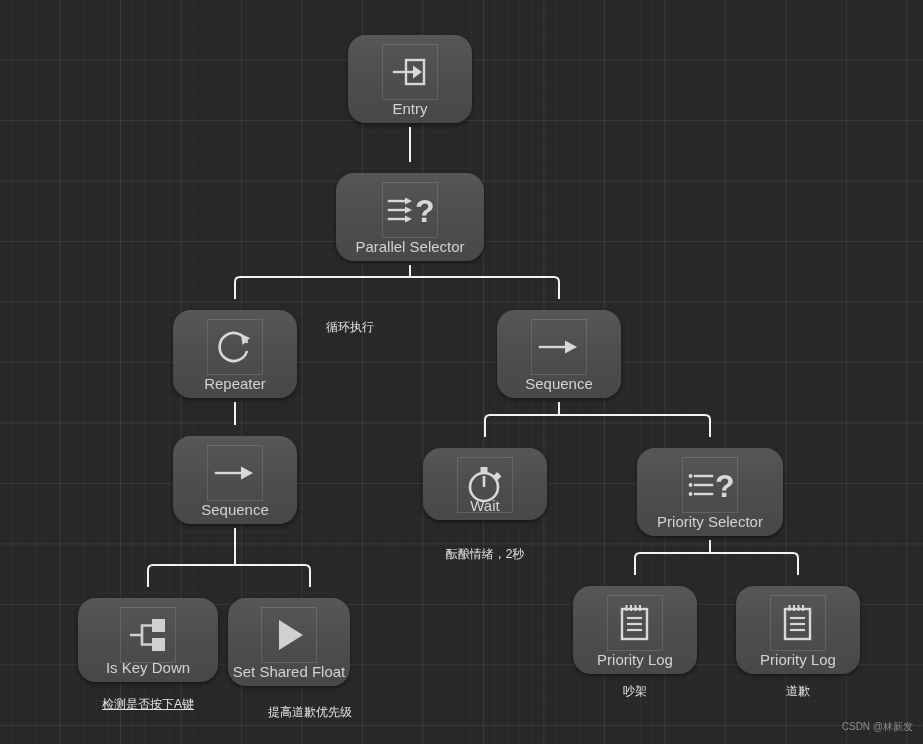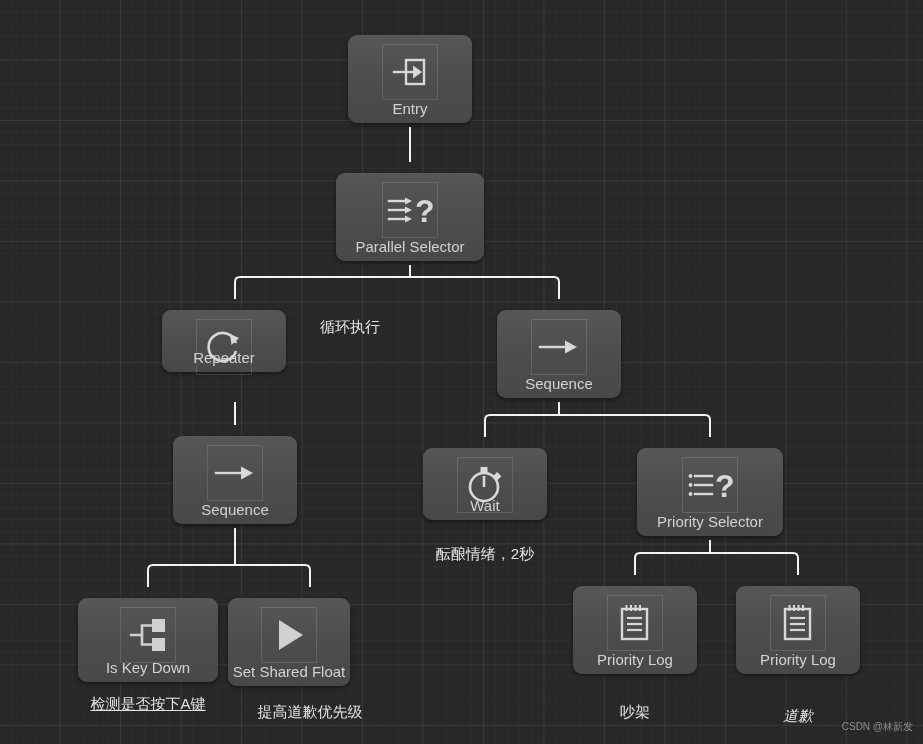--- a/index.html
+++ b/index.html
@@ -28,21 +28,21 @@
     position: absolute;
     left: 0; top: 0;
     width: 923px; height: 744px;
     pointer-events: none;
   }
 
   
   .node {
     position: absolute;
     box-sizing: border-box;
-    border-radius: 9px;
+    border-radius: 18px;
     background: linear-gradient(to bottom, #575757 0%, #4e4e4e 45%, #484848 100%);
     box-shadow: 0 2px 4px rgba(0,0,0,0.45);
   }
   .port {
     position: absolute;
     left: 50%;
     transform: translateX(-50%);
     width: 44px;
     height: 15px;
     background: #6d6d6d;
@@ -74,21 +74,21 @@
     text-align: center;
     color: #d2d2d2;
     font-size: 15px;
     line-height: 18px;
     white-space: nowrap;
   }
 
   .note {
     position: absolute;
     color: #e3e3e3;
-    font-size: 15px;
+    font-size: 12px;
     line-height: 18px;
     white-space: nowrap;
     text-align: center;
   }
 
   #watermark {
     position: absolute;
     right: 10px;
     bottom: 8px;
     color: #8d8d8d;
@@ -156,21 +156,21 @@
             <polygon points="18,8.5 25,12 18,15.5" fill="#d8d8d8"></polygon>
             <line x1="2" y1="21" x2="20" y2="21" stroke="#d8d8d8" fill="none" stroke-width="2.4" stroke-linecap="square" stroke-linejoin="miter"></line>
             <polygon points="18,17.5 25,21 18,24.5" fill="#d8d8d8"></polygon>
             <line x1="2" y1="30" x2="20" y2="30" stroke="#d8d8d8" fill="none" stroke-width="2.4" stroke-linecap="square" stroke-linejoin="miter"></line>
             <polygon points="18,26.5 25,30 18,33.5" fill="#d8d8d8"></polygon>
             <text x="28" y="33" font-family="Liberation Sans, sans-serif" font-size="32" font-weight="bold" fill="#d8d8d8">?</text>
           </svg>
         </div>
         <div class="node-label">Parallel Selector</div>
       </div>
-      <div class="node" style="left: 162px; top: 310px; width: 124px; height: 62px;">
+      <div class="node" style="left: 173px; top: 310px; width: 124px; height: 88px;">
         <div class="port top"></div>
         <div class="port bottom"></div>
         <div class="icon-box">
           <svg width="42" height="42" viewBox="0 0 42 42">
             <path d="M33 17 A14 14 0 1 0 33 25" stroke="#d8d8d8" fill="none" stroke-width="2.6" stroke-linecap="butt"></path>
             <polygon points="27,8 36,12 28.5,19" fill="#d8d8d8"></polygon>
           </svg>
         </div>
         <div class="node-label">Repeater</div>
       </div>
@@ -276,18 +276,18 @@
         </div>
         <div class="node-label">Priority Log</div>
       </div>
     </div>
 
   <div id="annotation-layer">
       <div class="note" style="left: 300px; top: 318px; width: 100px;">循环执行</div>
       <div class="note" style="left: 405px; top: 545px; width: 160px;">酝酿情绪，2秒</div>
       <div class="note" style="left: 63px; top: 695px; width: 170px; text-decoration: underline;">检测是否按下A键</div>
       <div class="note" style="left: 225px; top: 695px; width: 170px; margin-top: 8px;">提高道歉优先级</div>
-      <div class="note" style="left: 585px; top: 682px; width: 100px; margin-top: 21px;">吵架</div>
-      <div class="note" style="left: 748px; top: 707px; width: 100px; font-style: italic;">道歉</div>
+      <div class="note" style="left: 585px; top: 682px; width: 100px;">吵架</div>
+      <div class="note" style="left: 748px; top: 682px; width: 100px;">道歉</div>
     </div>
 
   <div id="watermark">CSDN @林新发</div>
 </div>
 
 </body></html>

